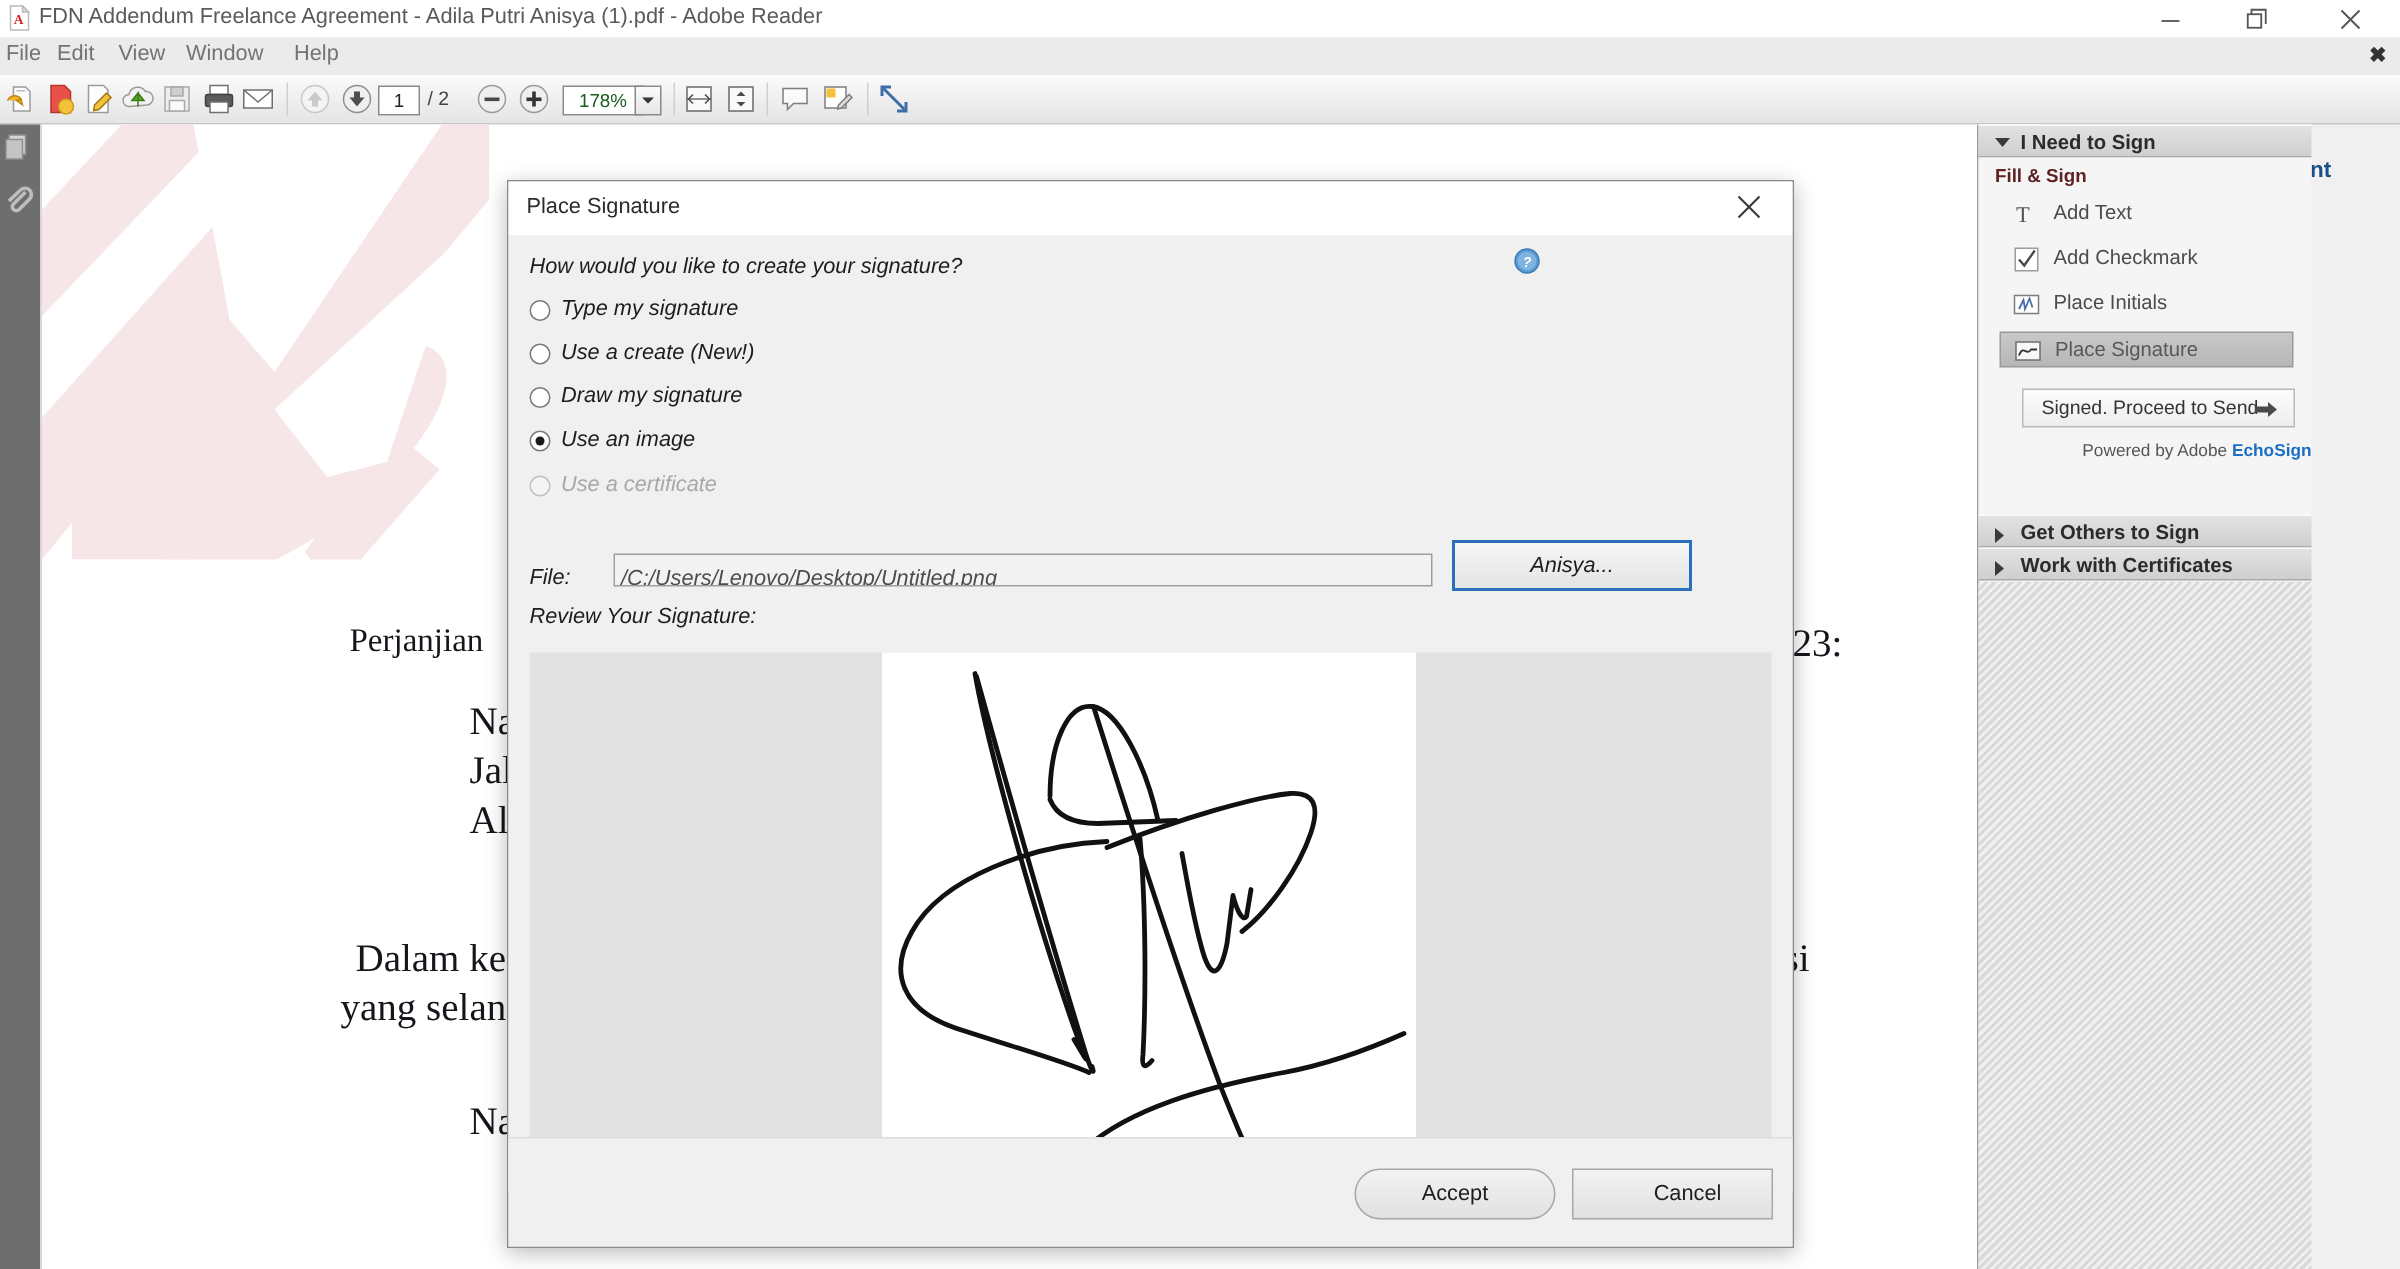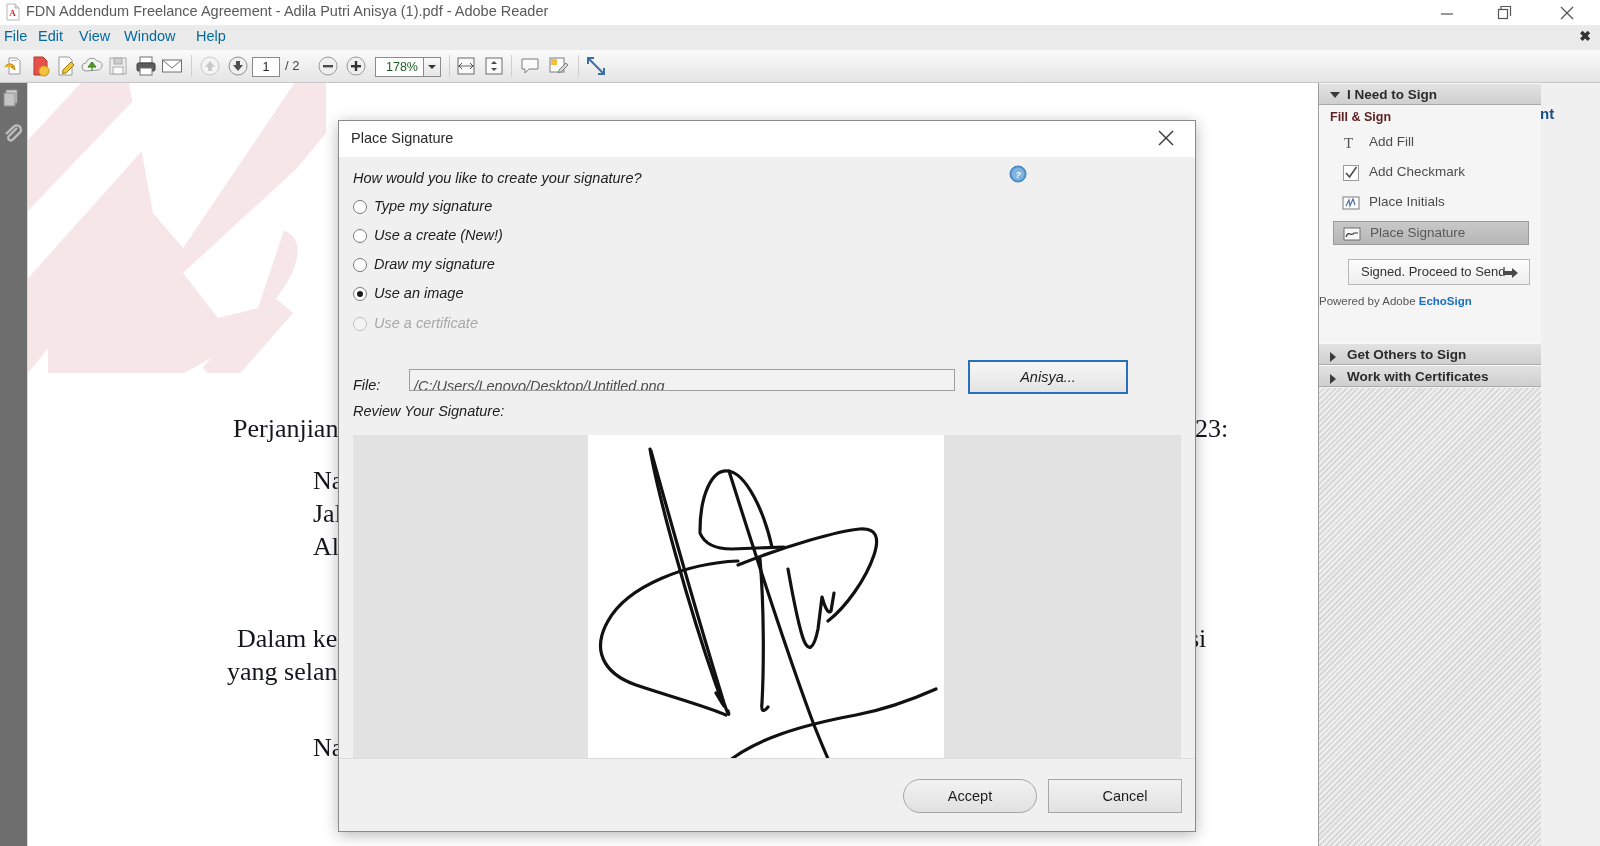--- a/index.html
+++ b/index.html
@@ -16,21 +16,21 @@
   .titlebar .tb-icon{position:absolute;left:4px;top:3px;width:18px;height:18px;}
   .titlebar .tb-title{position:absolute;left:26px;top:3px;font-size:14.5px;color:#5a5a5a;white-space:nowrap;}
   .wbtn{position:absolute;top:0;height:25px;width:46px;cursor:default;}
   .wbtn svg{position:absolute;left:50%;top:50%;transform:translate(-50%,-50%);}
   .wbtn-min{right:130px;}
   .wbtn-max{right:72px;}
   .wbtn-close{right:10px;}
 
   
   .menubar{position:absolute;left:0;top:25px;width:1600px;height:25px;background:#ebebeb;border-bottom:1px solid #d4d4d4;}
-  .menubar .mi{position:absolute;top:3px;font-size:14.5px;color:#0369a1;padding:0 0px;white-space:nowrap;cursor:default;}
+  .menubar .mi{position:absolute;top:3px;font-size:14.5px;color:#737373;padding:0 0px;white-space:nowrap;cursor:default;}
   .menubar .closedoc{position:absolute;right:9px;top:3px;font-size:14px;color:#333;font-weight:bold;cursor:default;}
 
   
   .toolbar{position:absolute;left:0;top:50px;width:1600px;height:32px;
     background:linear-gradient(#fbfbfb,#eeeeee 55%,#e5e5e5);border-bottom:1px solid #c6c6c6;}
   .tb-sep{position:absolute;top:5px;width:1px;height:22px;background:#cfcfcf;}
   .tbi{position:absolute;top:4px;width:24px;height:24px;cursor:default;}
   .tbi svg{display:block;}
   .pagebox{position:absolute;top:7px;width:26px;height:18px;background:#fff;border:1px solid #8a8a8a;
     font-size:12.5px;color:#222;text-align:center;line-height:18px;}
@@ -79,21 +79,21 @@
   .panel-body{position:absolute;left:0;top:22px;width:222px;background:#f5f5f5;}
   .fs-label{position:absolute;left:11px;top:5px;font-size:12.5px;font-weight:bold;color:#5e2222;}
   .fs-item{position:absolute;left:14px;width:196px;height:24px;cursor:default;}
   .fs-item .fs-ic{position:absolute;left:8px;top:2px;width:20px;height:20px;}
   .fs-item .fs-tx{position:absolute;left:36px;top:3px;font-size:13.5px;color:#4c4c4c;white-space:nowrap;}
   .fs-item.active{background:linear-gradient(#c9c9c9,#b6b6b6);border:1px solid #9a9a9a;box-sizing:border-box;}
   .fs-item.active .fs-tx{color:#585858;}
   .proceed{position:absolute;left:29px;width:182px;height:26px;
     background:linear-gradient(#fdfdfd,#ededed);border:1px solid #b9b9b9;box-sizing:border-box;cursor:default;}
   .proceed .ptx{position:absolute;left:12px;top:4px;font-size:13px;color:#333;}
-  .powered{position:absolute;left:0;width:222px;text-align:left;font-size:11.5px;color:#555;}
+  .powered{position:absolute;left:0;width:222px;text-align:right;font-size:11.5px;color:#555;}
   .powered .echo{color:#1a6fc4;font-weight:bold;}
   .hatch{position:absolute;left:0;width:222px;
     background:repeating-linear-gradient(-45deg,#d9d9d9 0 2px,#efefef 2px 4px);}
   .panel-gutter{position:absolute;left:0;top:83px;width:19px;height:763px;background:#6e6e6e;}
 
   
   .dlg{position:absolute;left:338px;top:120px;width:856px;height:710px;background:#f0f0f0;
     border:1px solid #8a8a8a;box-shadow:0 3px 14px rgba(0,0,0,.28);}
   .dlg-title{position:absolute;left:0;top:0;width:100%;height:36px;background:#ffffff;}
   .dlg-title .t{position:absolute;left:12px;top:9px;font-size:14.5px;color:#2b2b2b;}
@@ -327,21 +327,21 @@
             <path d="M195 295 L255 215 L285 240 L215 320 Z"></path>
           </g>
           <g fill="#ffffff">
             <path d="M95 30 L285 20 L160 200 L120 160 Z" opacity="0.0"></path>
             <path d="M120 5 L300 -10 L175 175 L145 140 Z" fill="#ffffff"></path>
             <path d="M175 200 L300 85 L250 235 L210 245 Z" fill="#ffffff"></path>
           </g>
         </svg>
       </div>
 
-      <div class="doctext" style="left:205px;top:331px;font-size:26px;">Perjanjian</div>
+      <div class="doctext" style="left:205px;top:331px;font-size:22px;">Perjanjian</div>
       <div class="doctext" style="left:1141px;top:331px;font-size:26px;">2023:</div>
       <div class="doctext" style="left:285px;top:383px;font-size:26px;">Na</div>
       <div class="doctext" style="left:285px;top:416px;font-size:26px;">Jal</div>
       <div class="doctext" style="left:285px;top:449px;font-size:26px;">Al</div>
       <div class="doctext" style="left:209px;top:541px;font-size:26px;">Dalam kes</div>
       <div class="doctext" style="left:1161px;top:541px;font-size:26px;">si</div>
       <div class="doctext" style="left:199px;top:574px;font-size:26px;">yang selan</div>
       <div class="doctext" style="left:285px;top:650px;font-size:26px;">Na</div>
     </div>
   </div>
@@ -365,21 +365,21 @@
 
     <div class="panel-body" style="top:22px;height:244px;">
       <div class="fs-label">Fill &amp; Sign</div>
 
       <div class="fs-item" style="top:26px">
         <span class="fs-ic">
           <svg width="20" height="20" viewBox="0 0 20 20">
             <text x="3" y="15" font-size="15" font-family="Liberation Serif, serif" fill="#555">T</text>
           </svg>
         </span>
-        <span class="fs-tx">Add Fill</span>
+        <span class="fs-tx">Add Text</span>
       </div>
 
       <div class="fs-item" style="top:56px">
         <span class="fs-ic">
           <svg width="20" height="20" viewBox="0 0 20 20">
             <rect x="2.5" y="2.5" width="15" height="15" fill="#fff" stroke="#9b9b9b"></rect>
             <polyline points="5,10 8.5,14 15.5,4" fill="none" stroke="#4a4a4a" stroke-width="1.6"></polyline>
           </svg>
         </span>
         <span class="fs-tx">Add Checkmark</span>

